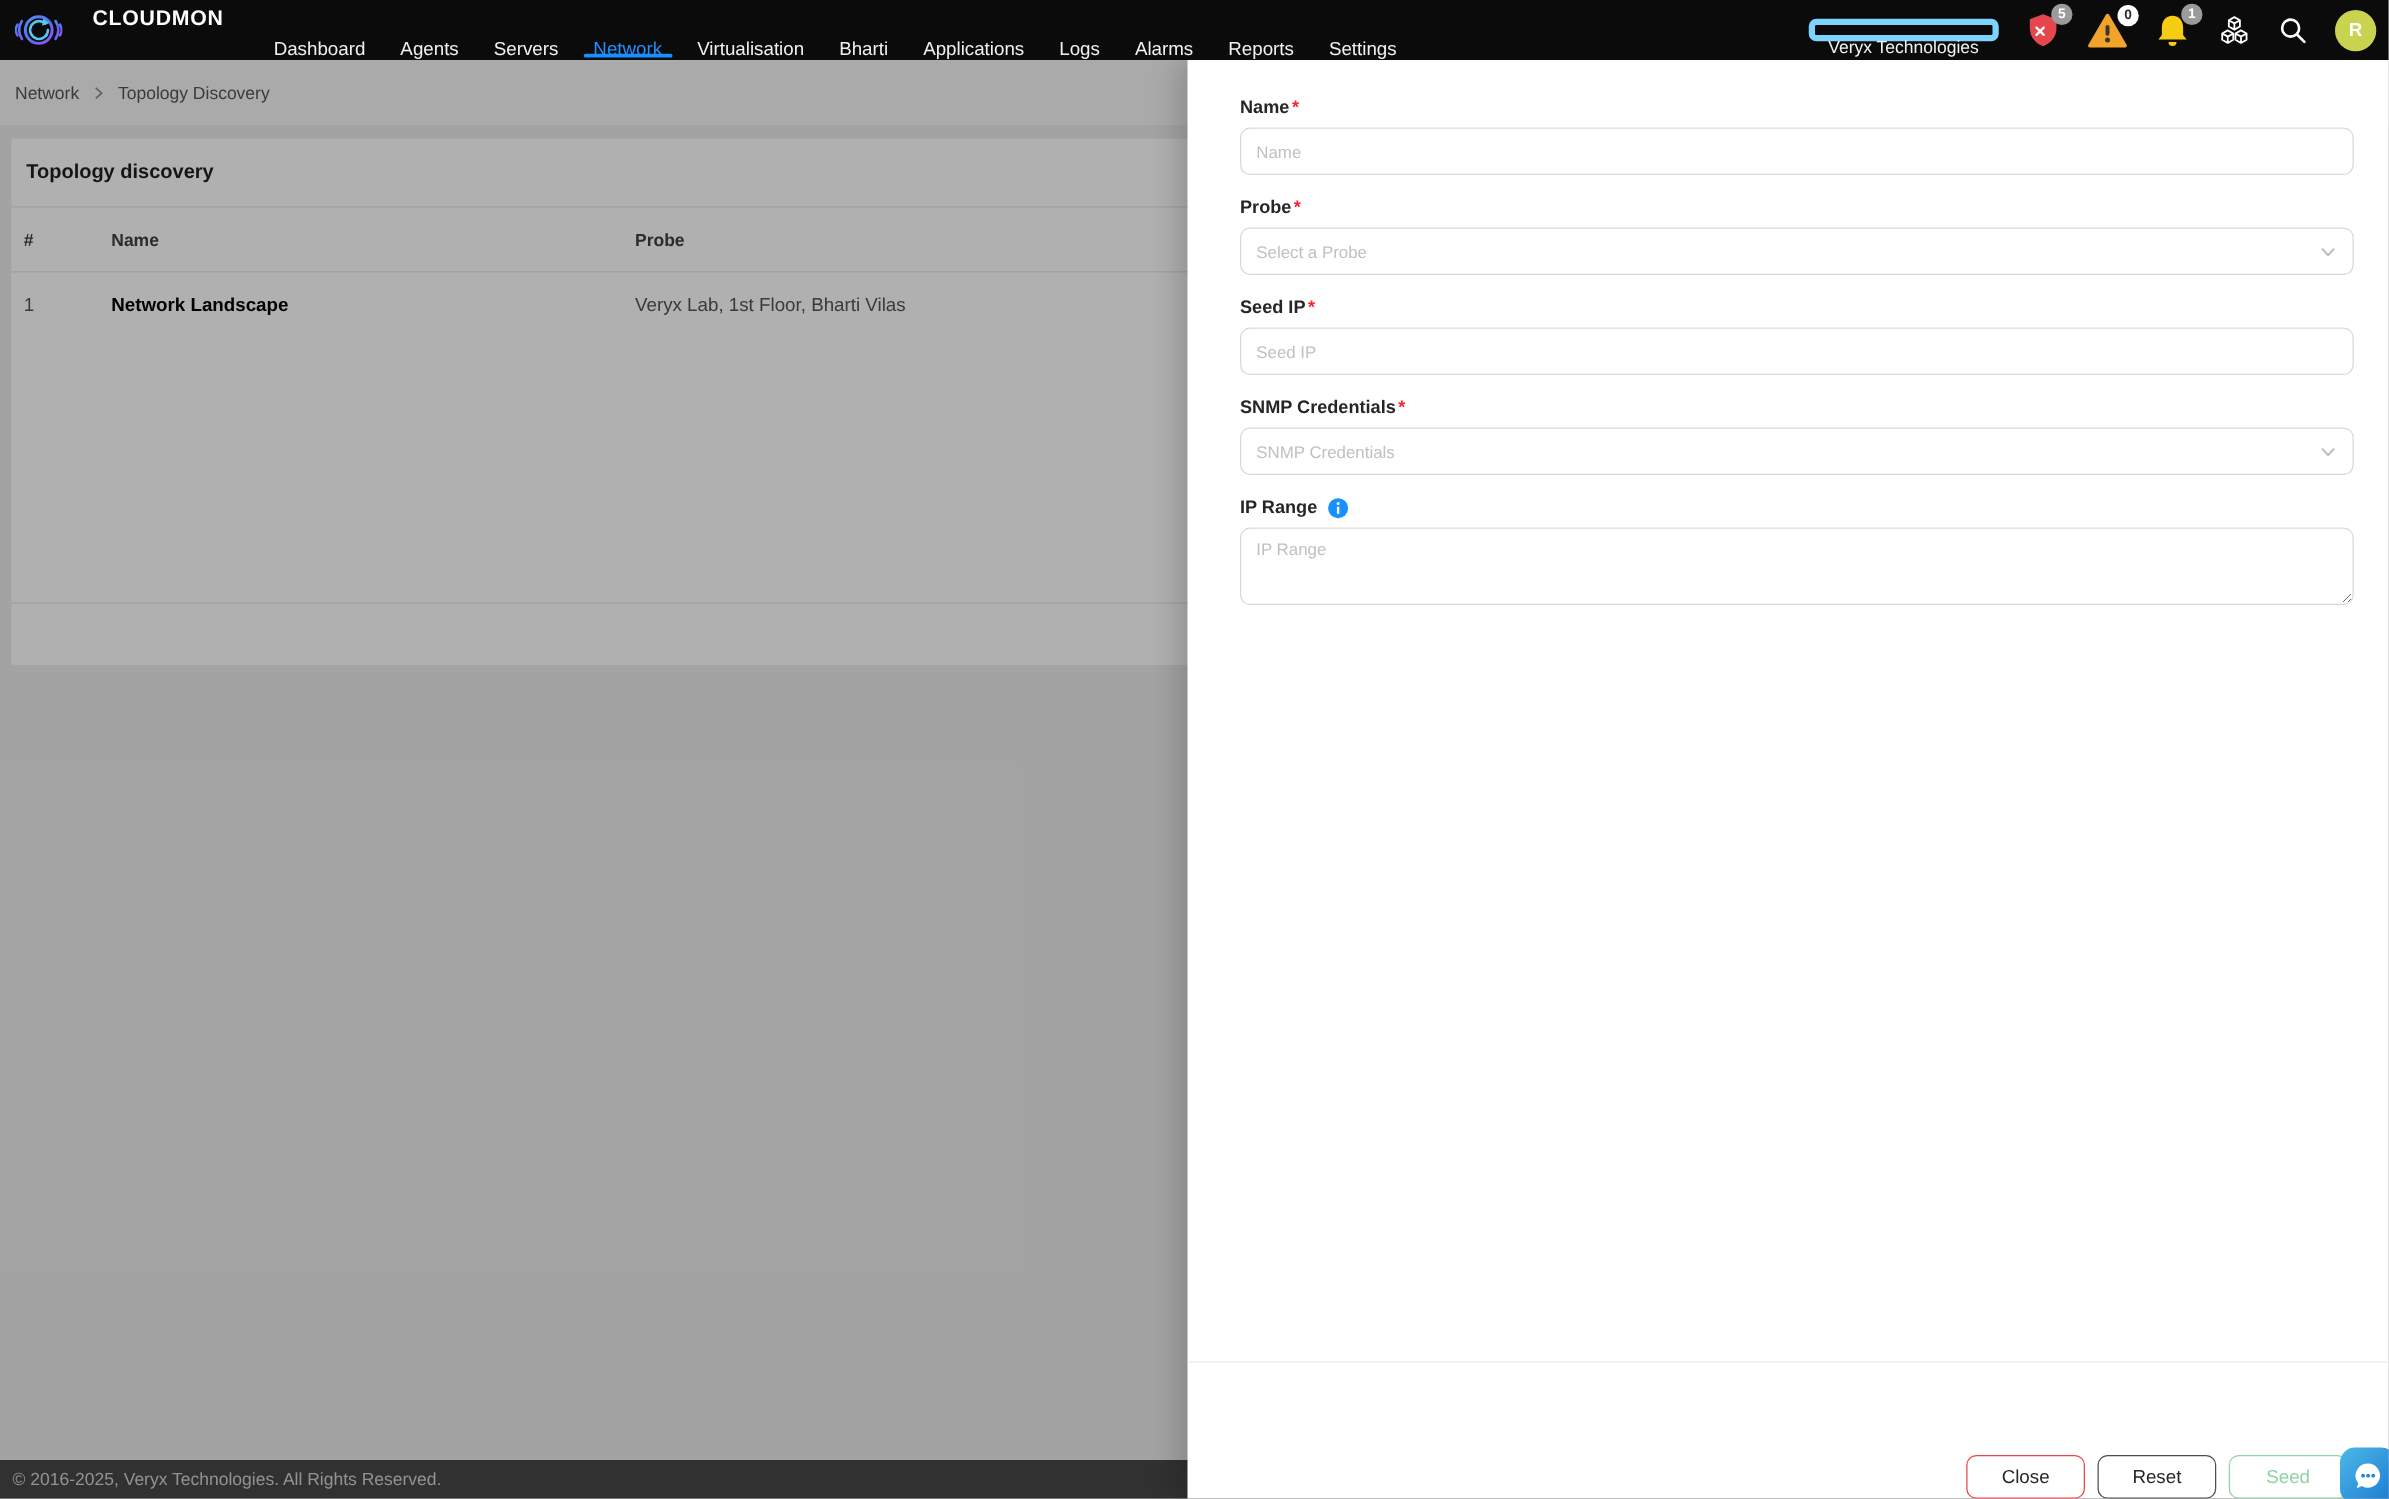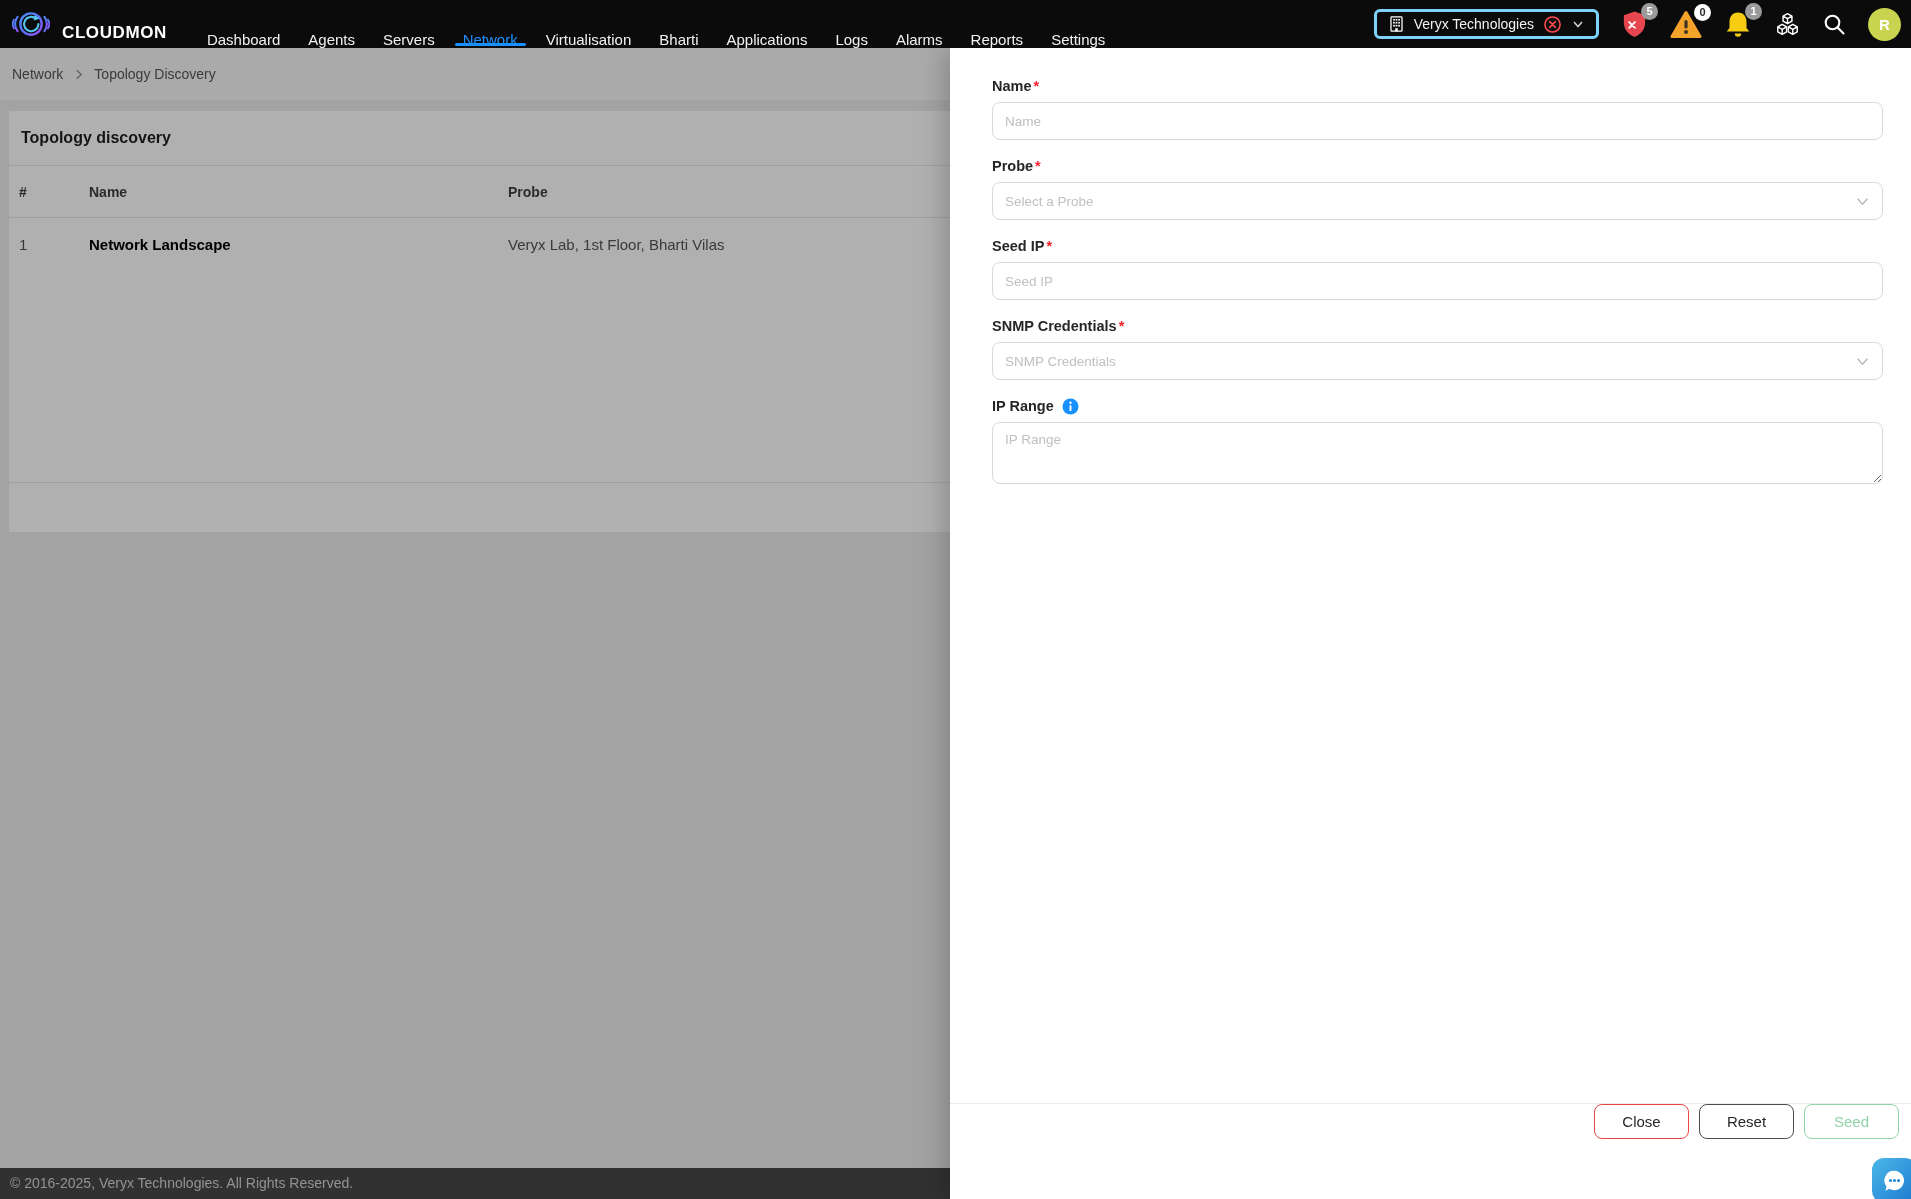--- a/index.html
+++ b/index.html
@@ -2,31 +2,31 @@
 <html><head>
 <meta charset="utf-8">
 <style>
   * { margin:0; padding:0; box-sizing:border-box; }
   html,body { width:1911px; height:1199px; overflow:hidden; }
   body { font-family:"Liberation Sans", sans-serif; background:#fff; position:relative; }
 
   
   .topbar { position:absolute; top:0; left:0; width:1911px; height:48px; background:#0b0b0c;
             display:flex; align-items:center; padding:0 10px 0 12px; z-index:50; }
-  .brand { display:flex; align-items:flex-end; gap:12px; cursor:pointer; }
+  .brand { display:flex; align-items:flex-start; gap:24px; cursor:pointer; }
   .brand-name { color:#fff; font-weight:800; font-size:17px; letter-spacing:.6px; }
   .menu { display:flex; align-items:center; margin-left:26px; height:48px; }
   .menu-item { color:#f1f1f1; font-size:15px; padding:16px 14px; height:48px; line-height:48px;
                position:relative; cursor:pointer; text-decoration:none; white-space:nowrap; }
   .menu-item.active { color:#1e90ff; }
   .menu-item.active::after { content:""; position:absolute; left:6px; right:6px; bottom:2px;
                height:3px; border-radius:2px; background:#1890ff; }
   .topbar-right { margin-left:auto; display:flex; align-items:center; gap:21px; }
-  .tenant { display:flex; align-items:center; gap:9px; border:3px solid #7dd3fc; border-radius:6px;
-            height:30px; padding:0 11px; cursor:pointer; }
+  .tenant { display:flex; align-items:center; gap:9px; border:5px solid #7dd3fc; border-radius:6px;
+            height:18px; padding:0 11px; cursor:pointer;flex-direction:column; }
   .tenant-name { color:#f2f2f2; font-size:14px; }
   .icon-btn { position:relative; cursor:pointer; display:flex; align-items:center; }
   .badge { position:absolute; top:-6px; right:-9px; width:17px; height:17px; border-radius:50%;
            font-size:11px; font-weight:600; display:flex; align-items:center; justify-content:center; }
   .badge-gray { background:#9b9b9b; color:#fff; }
   .badge-white { background:#fff; color:#2b2b2b; }
   .avatar { width:33px; height:33px; border-radius:50%; background:#c9d34f; color:#fff;
             font-weight:700; font-size:15px; display:flex; align-items:center; justify-content:center; cursor:pointer; }
 
   
@@ -64,22 +64,22 @@
   .field-label { display:flex; align-items:center; height:20px; margin-bottom:6px;
                  font-size:14.5px; font-weight:700; color:#262626; }
   .req { color:#f5222d; margin-left:2px; }
   .field-label .info { margin-left:8px; display:flex; }
   .control { width:100%; height:38px; border:1px solid #d9d9d9; border-radius:8px; background:#fff;
              font-size:13.5px; padding:0 12px; margin-bottom:16px; font-family:"Liberation Sans", sans-serif; }
   input.control::placeholder, textarea.control::placeholder { color:#c0c0c0; }
   .select { display:flex; align-items:center; cursor:pointer; }
   .select .ph { color:#c0c0c0; flex:1; }
   textarea.control { height:62px; padding-top:9px; resize:both; }
-  .drawer-footer { height:96px; border-top:1px solid #ececec; display:flex; align-items:flex-start;
-                   justify-content:flex-end; gap:10px; padding-right:12px; }
+  .drawer-footer { height:110px; border-top:1px solid #ececec; display:flex; align-items:flex-end;
+                   justify-content:flex-end; gap:10px; padding-right:33px; }
   .btn { min-width:95px; height:35px; border-radius:8px; background:#fff; font-size:15px;
          cursor:pointer; font-family:"Liberation Sans", sans-serif; }
   .btn-close { border:1px solid #e84749; color:#262626; }
   .btn-reset { border:1px solid #4d4d4d; color:#262626; }
   .btn-save  { border:1px solid #8fd3a8; color:#8fd3a8; }
 
   .chat-widget { position:absolute; left:1872px; top:1158px; width:45px; height:45px; border-radius:12px;
                  background:linear-gradient(135deg,#4cb8e8,#1b78d0); z-index:60; display:flex;
                  align-items:center; justify-content:center; cursor:pointer; }
 </style>

